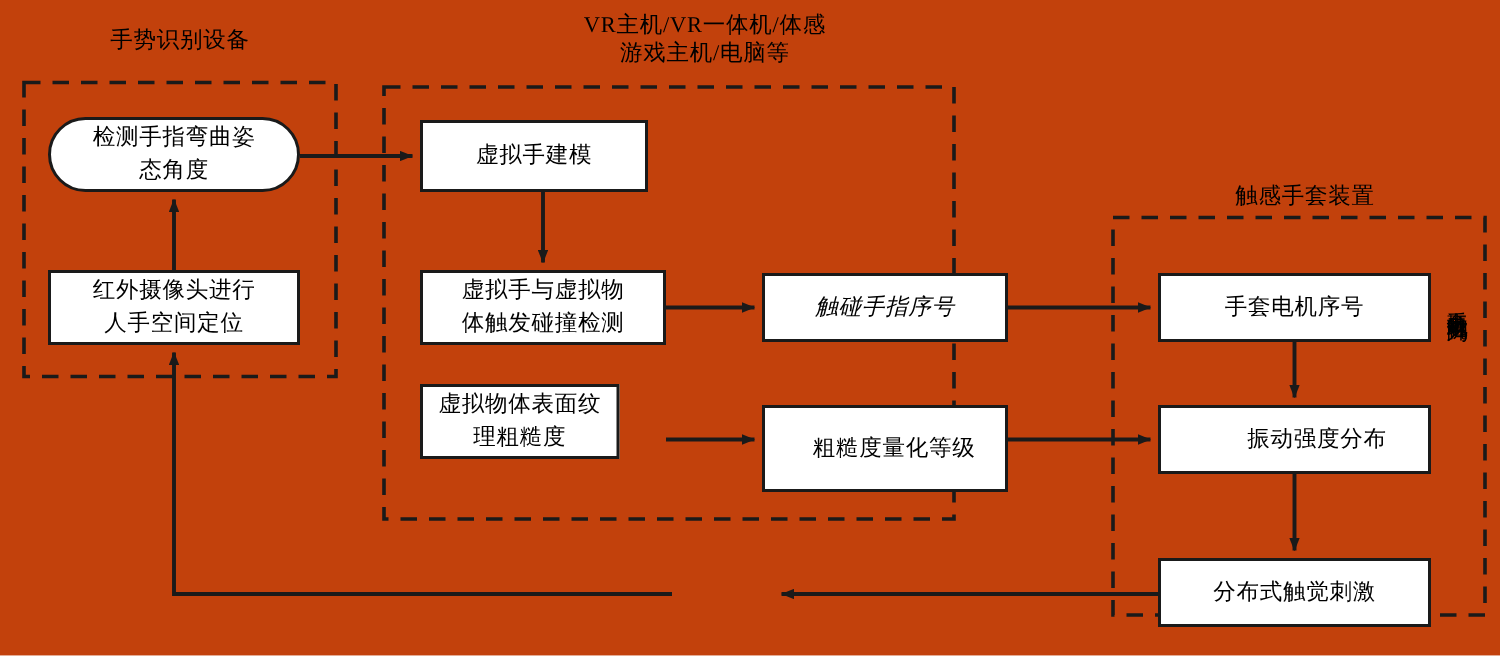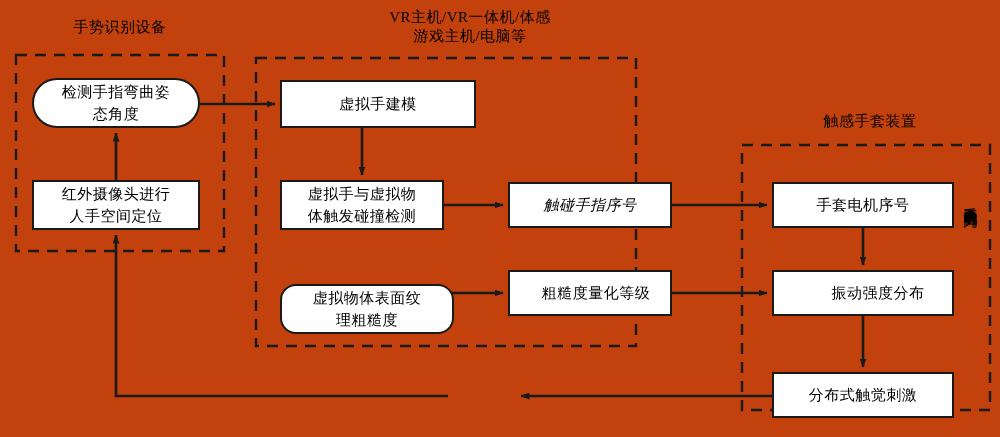--- a/index.html
+++ b/index.html
@@ -93,39 +93,39 @@
     <line x1="772" y1="396" x2="521" y2="396" stroke="#1a1a1a" stroke-width="2.6" marker-end="url(#arrowhead)"></line>
 
     <polyline points="448,396 116,396 116,235" fill="none" stroke="#1a1a1a" stroke-width="2.6" marker-end="url(#arrowhead)"></polyline>
   </svg>
 
   <div class="group-title" style="left:16px; top:18px; width:208px;">手势识别设备</div>
 
   <div class="group-title" style="left:340px; top:8px; width:260px;">VR主机/VR一体机/体感
 游戏主机/电脑等</div>
 
-  <div class="group-title" style="left:770px; top:112px; width:200px;text-align:center;">触感手套装置</div>
+  <div class="group-title" style="left:770px; top:122px; width:200px;text-align:center;">触感手套装置</div>
 
   <div class="node-box" style="left:32px; top:78px; width:168px; height:50px;border-radius:25px;">检测手指弯曲姿
 态角度</div>
 
   <div class="node-box" style="left:32px; top:180px; width:168px; height:50px;">红外摄像头进行
 人手空间定位</div>
 
-  <div class="node-box" style="left:280px; top:80px; width:196px; height:48px;">虚拟手建模</div>
+  <div class="node-box" style="left:280px; top:80px; width:152px; height:48px;">虚拟手建模</div>
 
   <div class="node-box" style="left:280px; top:180px; width:164px; height:50px;">虚拟手与虚拟物
 体触发碰撞检测</div>
 
-  <div class="node-box" style="left:280px; top:284px; width:174px; height:50px;border-radius:16px;">虚拟物体表面纹
+  <div class="node-box" style="left:280px; top:256px; width:133px; height:50px;">虚拟物体表面纹
 理粗糙度</div>
 
   <div class="node-box" style="left:508px; top:182px; width:164px; height:46px;font-style:italic;">触碰手指序号</div>
 
-  <div class="node-box" style="left:508px; top:270px; width:164px; height:46px;padding-left:12px;">粗糙度量化等级</div>
+  <div class="node-box" style="left:508px; top:270px; width:164px; height:58px;padding-left:12px;">粗糙度量化等级</div>
 
   <div class="node-box" style="left:772px; top:182px; width:182px; height:46px;">手套电机序号</div>
 
   <div class="node-box" style="left:772px; top:270px; width:182px; height:46px;padding-left:30px;">振动强度分布</div>
 
   <div class="node-box" style="left:772px; top:372px; width:182px; height:46px;">分布式触觉刺激</div>
 
 
   <div class="vertical-label" style="left:962px; top:196px;">手套振动电机阵列</div>
 

